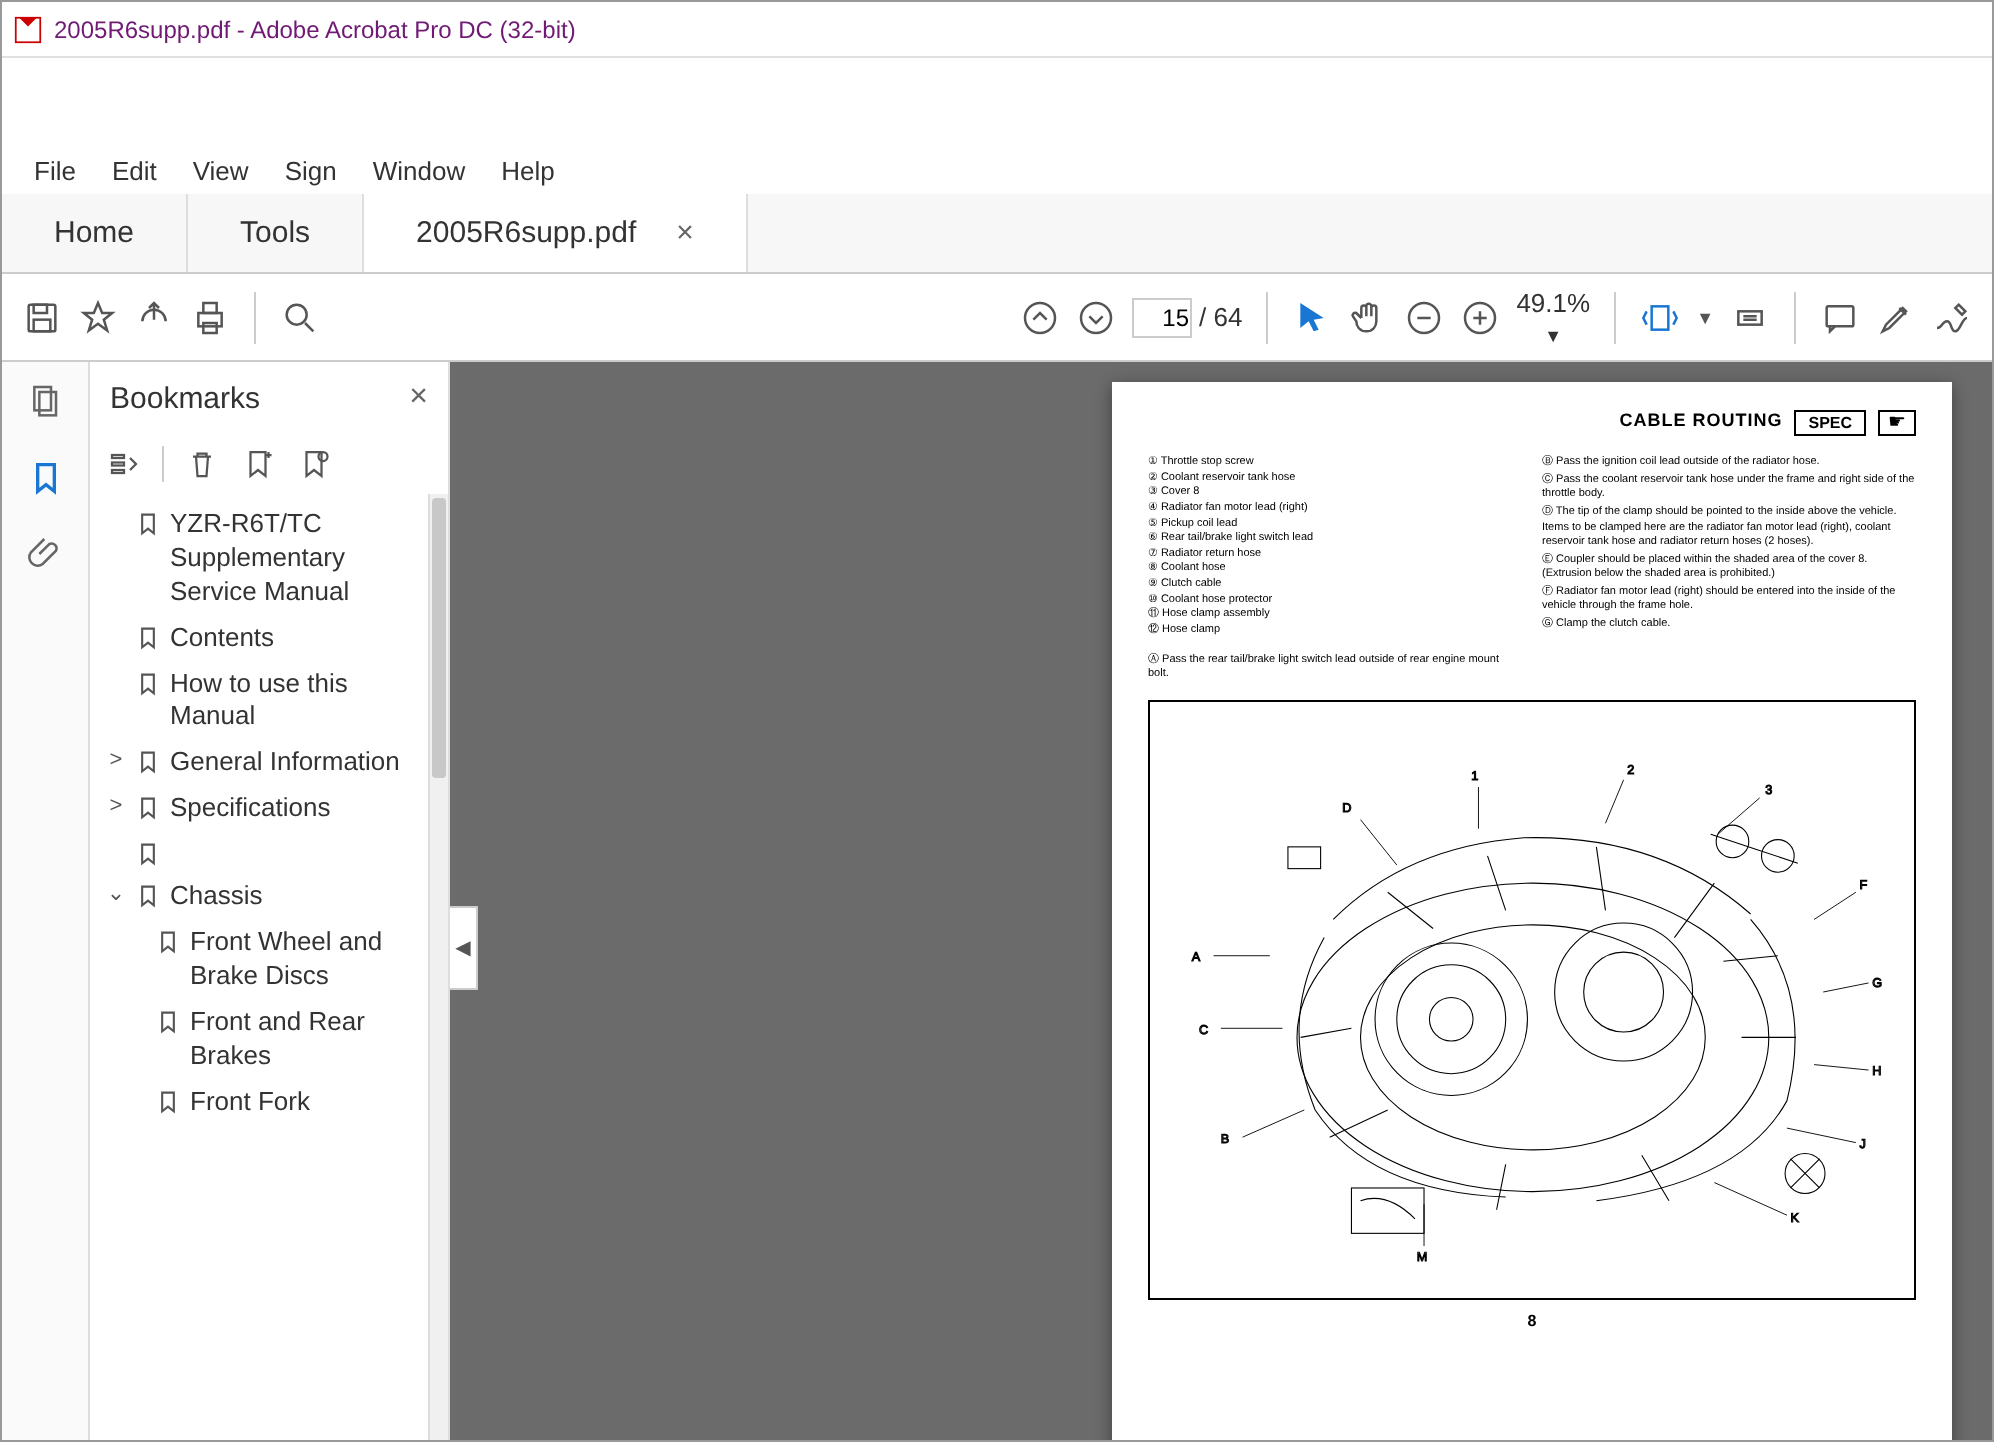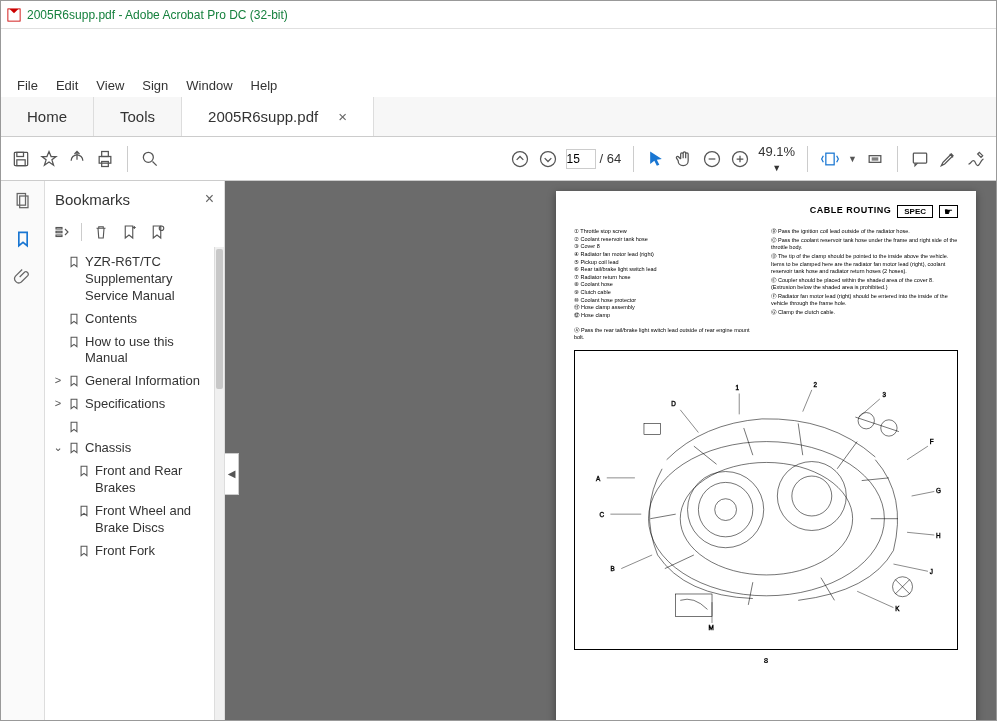--- a/index.html
+++ b/index.html
@@ -1,29 +1,29 @@
 <!DOCTYPE html>
 <html><head>
 <meta charset="utf-8">
 <style>
 * { margin:0; padding:0; box-sizing:border-box; font-family:"Segoe UI",Arial,sans-serif; }
 body { width:997px; height:721px; background:#fff; overflow:hidden; border:1px solid #999; }
-.title-bar { height:28px; background:#fff; display:flex; align-items:center; padding:0 6px; border-bottom:1px solid #e0e0e0; font-size:12px; color:#15803d; }
+.title-bar { height:28px; background:#fff; display:flex; align-items:center; padding:0 6px; border-bottom:1px solid #e0e0e0; font-size:12px; color:#701a75; }
 .title-bar .pdf-icon { width:14px; height:14px; margin-right:6px; }
 .menu-bar { height:24px; display:flex; align-items:center; padding:0 8px; gap:2px; font-size:13px; color:#333;margin-top:44px; }
 .menu-bar span { padding:2px 8px; cursor:default; }
 .top-tabs { height:40px; display:flex; align-items:stretch; border-bottom:1px solid #ccc; background:#f7f7f7; }
 .top-tab { padding:0 26px; display:flex; align-items:center; font-size:15px; color:#333; border-right:1px solid #ddd; position:relative; }
 .top-tab.file-tab { background:#fff; }
 .top-tab .close-x { margin-left:20px; font-size:15px; color:#666; }
 .toolbar { height:44px; display:flex; align-items:center; padding:0 10px; gap:8px; border-bottom:1px solid #ccc; background:#fff; }
 .tb-ic { width:20px; height:20px; display:flex; align-items:center; justify-content:center; color:#555; }
 .tb-sep { width:1px; height:26px; background:#ccc; margin:0 4px; }
 .page-info { display:flex; align-items:center; gap:4px; font-size:13px; color:#333; }
-.page-info input { width:30px; height:20px; text-align:left; border:1px solid #ccc; font-size:12px; }
+.page-info input { width:30px; height:20px; text-align:right; border:1px solid #ccc; font-size:12px; }
 .zoom-select { display:flex; align-items:center; gap:4px; font-size:13px; color:#333;flex-direction:column; }
 .spacer { flex:1; }
 .content { display:flex; height:calc(721px - 28px - 24px - 40px - 44px);border-radius:22px; }
 .rail { width:44px; background:#fafafa; border-right:1px solid #ddd; display:flex; flex-direction:column; align-items:center; padding-top:10px; gap:18px; }
 .rail-ic { width:20px; height:20px; color:#666; }
 .rail-ic.active { color:#1976d2; }
 .bookmarks-panel { width:180px; border-right:1px solid #ddd; display:flex; flex-direction:column; background:#fff; }
 .bm-head { height:36px; display:flex; align-items:center; padding:0 10px; font-size:15px; color:#333; }
 .bm-head .close { margin-left:auto; font-size:16px; color:#666; }
 .bm-tools { height:30px; display:flex; align-items:center; padding:0 8px; gap:10px; }
@@ -312,30 +312,30 @@
             </span>
             <span class="bm-txt">Chassis</span>
           </div>
           <div class="bm-item bm-child">
             <span class="chev"></span>
             <span class="bm-ic">
               <svg viewBox="0 0 24 24" fill="none" stroke="currentColor" stroke-width="1.8">
                 <path d="M7 4h10v16l-5-4-5 4z"></path>
               </svg>
             </span>
+            <span class="bm-txt">Front Wheel and Brake Discs</span>
+          </div>
+          <div class="bm-item bm-child">
+            <span class="chev"></span>
+            <span class="bm-ic">
+              <svg viewBox="0 0 24 24" fill="none" stroke="currentColor" stroke-width="1.8">
+                <path d="M7 4h10v16l-5-4-5 4z"></path>
+              </svg>
+            </span>
             <span class="bm-txt">Front and Rear Brakes</span>
-          </div>
-          <div class="bm-item bm-child">
-            <span class="chev"></span>
-            <span class="bm-ic">
-              <svg viewBox="0 0 24 24" fill="none" stroke="currentColor" stroke-width="1.8">
-                <path d="M7 4h10v16l-5-4-5 4z"></path>
-              </svg>
-            </span>
-            <span class="bm-txt">Front Wheel and Brake Discs</span>
           </div>
           <div class="bm-item bm-child">
             <span class="chev"></span>
             <span class="bm-ic">
               <svg viewBox="0 0 24 24" fill="none" stroke="currentColor" stroke-width="1.8">
                 <path d="M7 4h10v16l-5-4-5 4z"></path>
               </svg>
             </span>
             <span class="bm-txt">Front Fork</span>
           </div>

